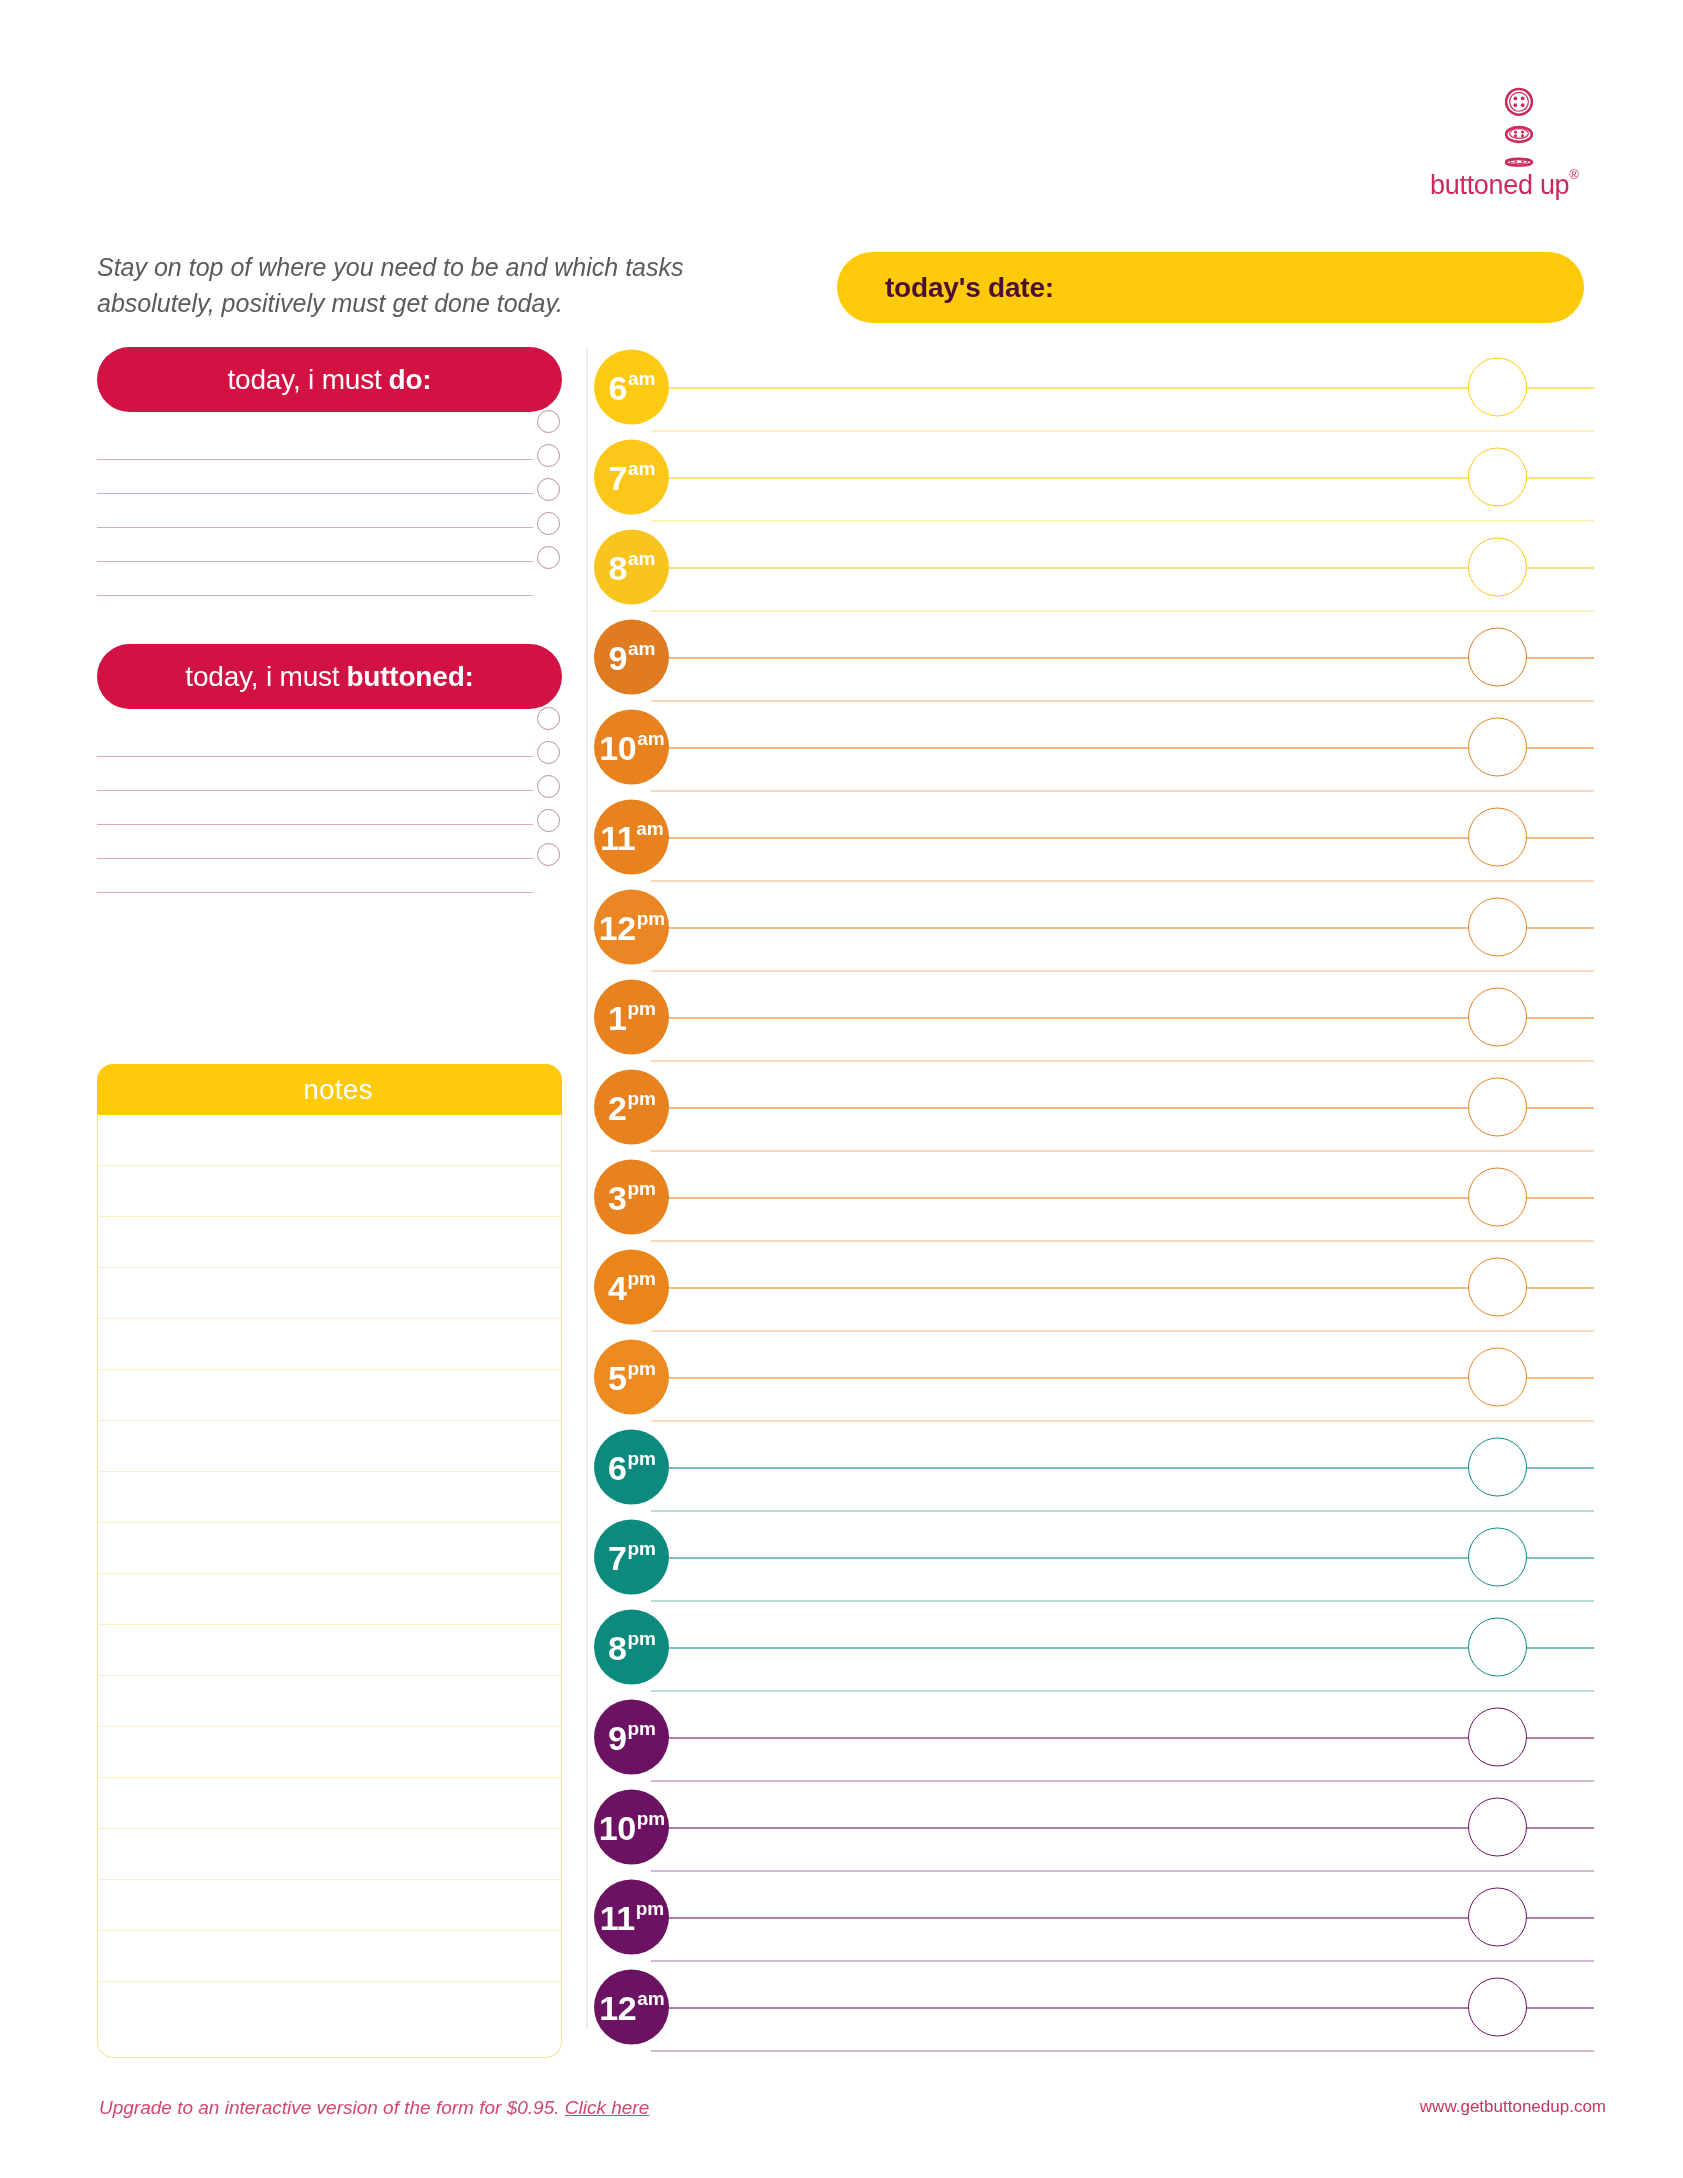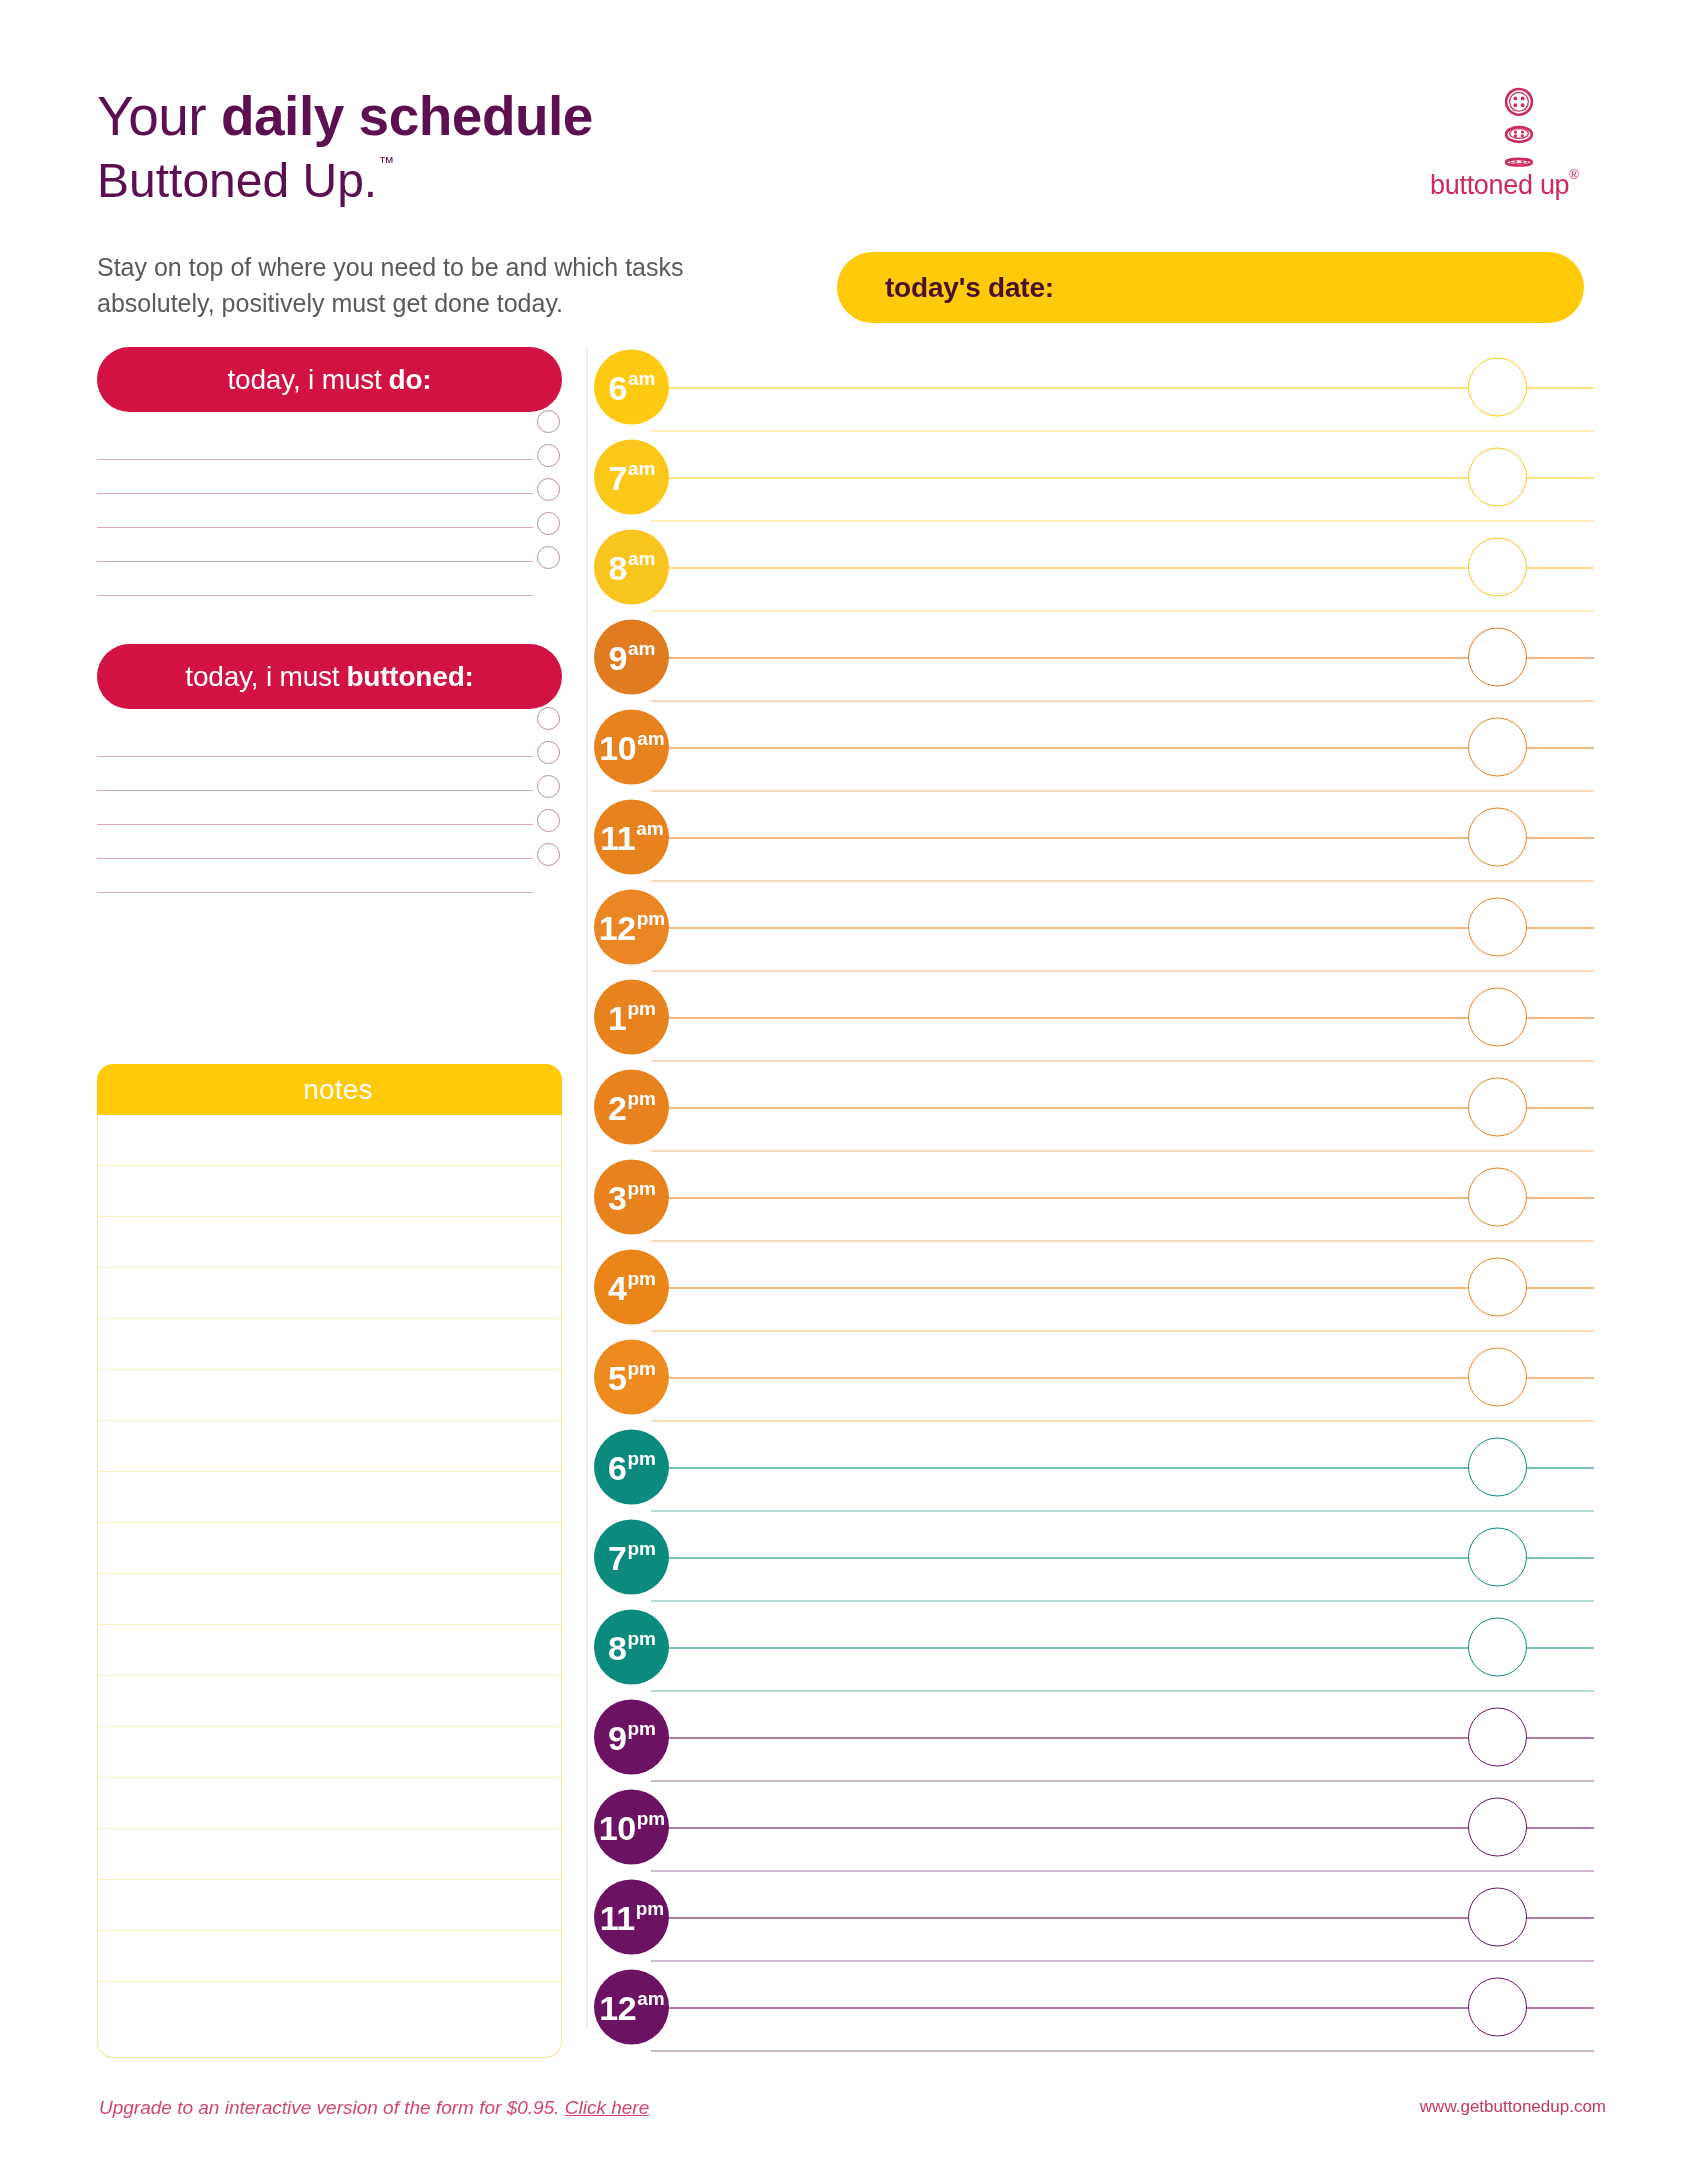--- a/index.html
+++ b/index.html
@@ -17,21 +17,21 @@
     font-weight:400;white-space:nowrap;
   }
   .title-line1 b{font-weight:700;}
   .title-line2{
     font-size:48px;line-height:53px;color:#5C1050;font-weight:400;
     margin-top:2px;white-space:nowrap;position:relative;display:inline-block;
   }
   .tm{font-size:16px;vertical-align:super;position:relative;top:-12px;left:1px;font-weight:400;}
   #subtitle{
     position:absolute;left:97px;top:249px;width:644px;
-    font-size:25px;line-height:36px;color:#5A5A5A;font-weight:400;
+    font-size:25px;line-height:36px;color:#5A5A5A;font-weight:400;font-style:italic;
   }
 
   
   #logo{position:absolute;right:75px;top:87px;width:178px;height:109px;}
   #logo-buttons{position:absolute;right:65px;top:0;width:48px;height:89px;}
   #logo-word{
     position:absolute;right:0;top:83px;width:178px;text-align:left;
     font-size:27px;color:#CC2A5B;letter-spacing:-0.3px;font-weight:400;white-space:nowrap;
   }
   .reg{font-size:13px;vertical-align:super;position:relative;top:-5px;}
@@ -121,24 +121,20 @@
   #footer-right{
     position:absolute;right:77px;top:0;font-size:17px;color:#C2375F;
     font-weight:400;white-space:nowrap;
   }
 </style>
 </head>
 <body>
 
 <div id="header">
 
-  <div id="title-block">
-    <div class="title-line1"><span>Your </span><b>daily schedule</b></div>
-    <div class="title-line2"><span>Buttoned Up.</span><span class="tm">™</span></div>
-  </div>
 
   <div id="subtitle">Stay on top of where you need to be and which tasks absolutely, positively must get done today.</div>
 
   <div id="logo">
     <div id="logo-buttons">
       <svg width="48" height="89" viewBox="0 0 48 90">
 
         <circle cx="24" cy="15" r="13" fill="none" stroke="#CC2A5B" stroke-width="2.6"></circle>
         <circle cx="24" cy="15" r="9.5" fill="none" stroke="#CC2A5B" stroke-width="1.2"></circle>
         <circle cx="20.3" cy="11.6" r="1.9" fill="#CC2A5B"></circle>

